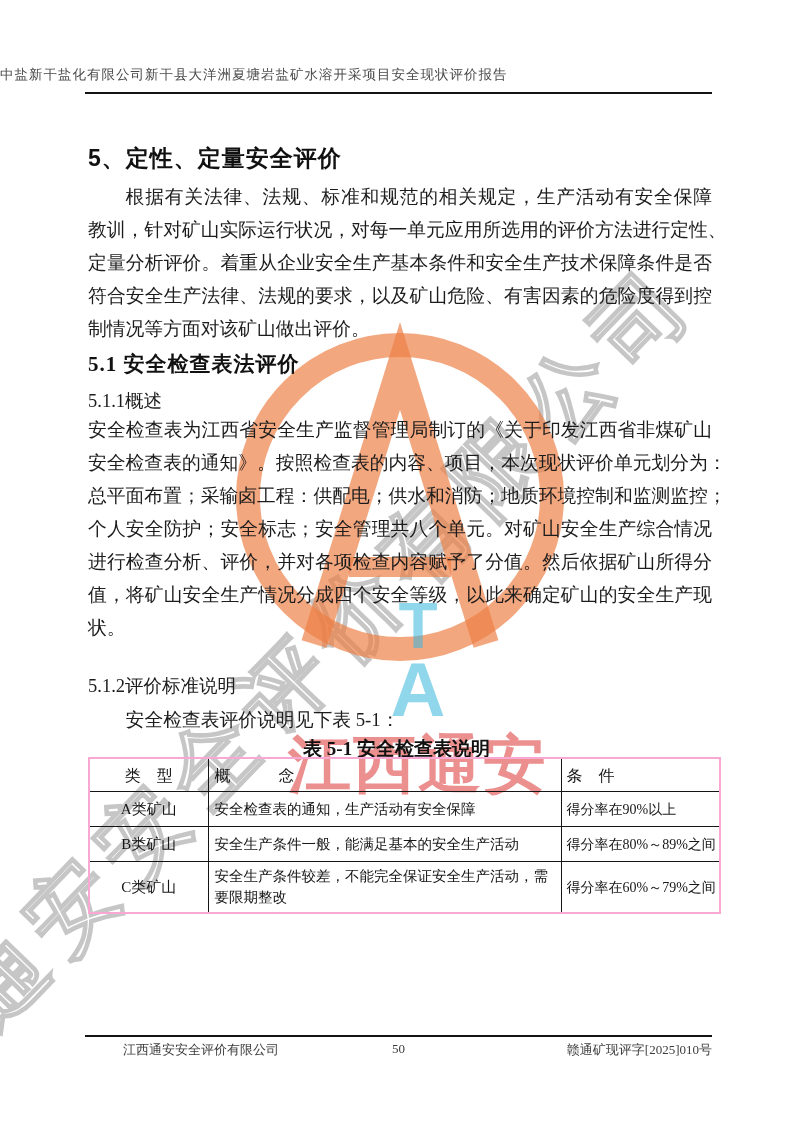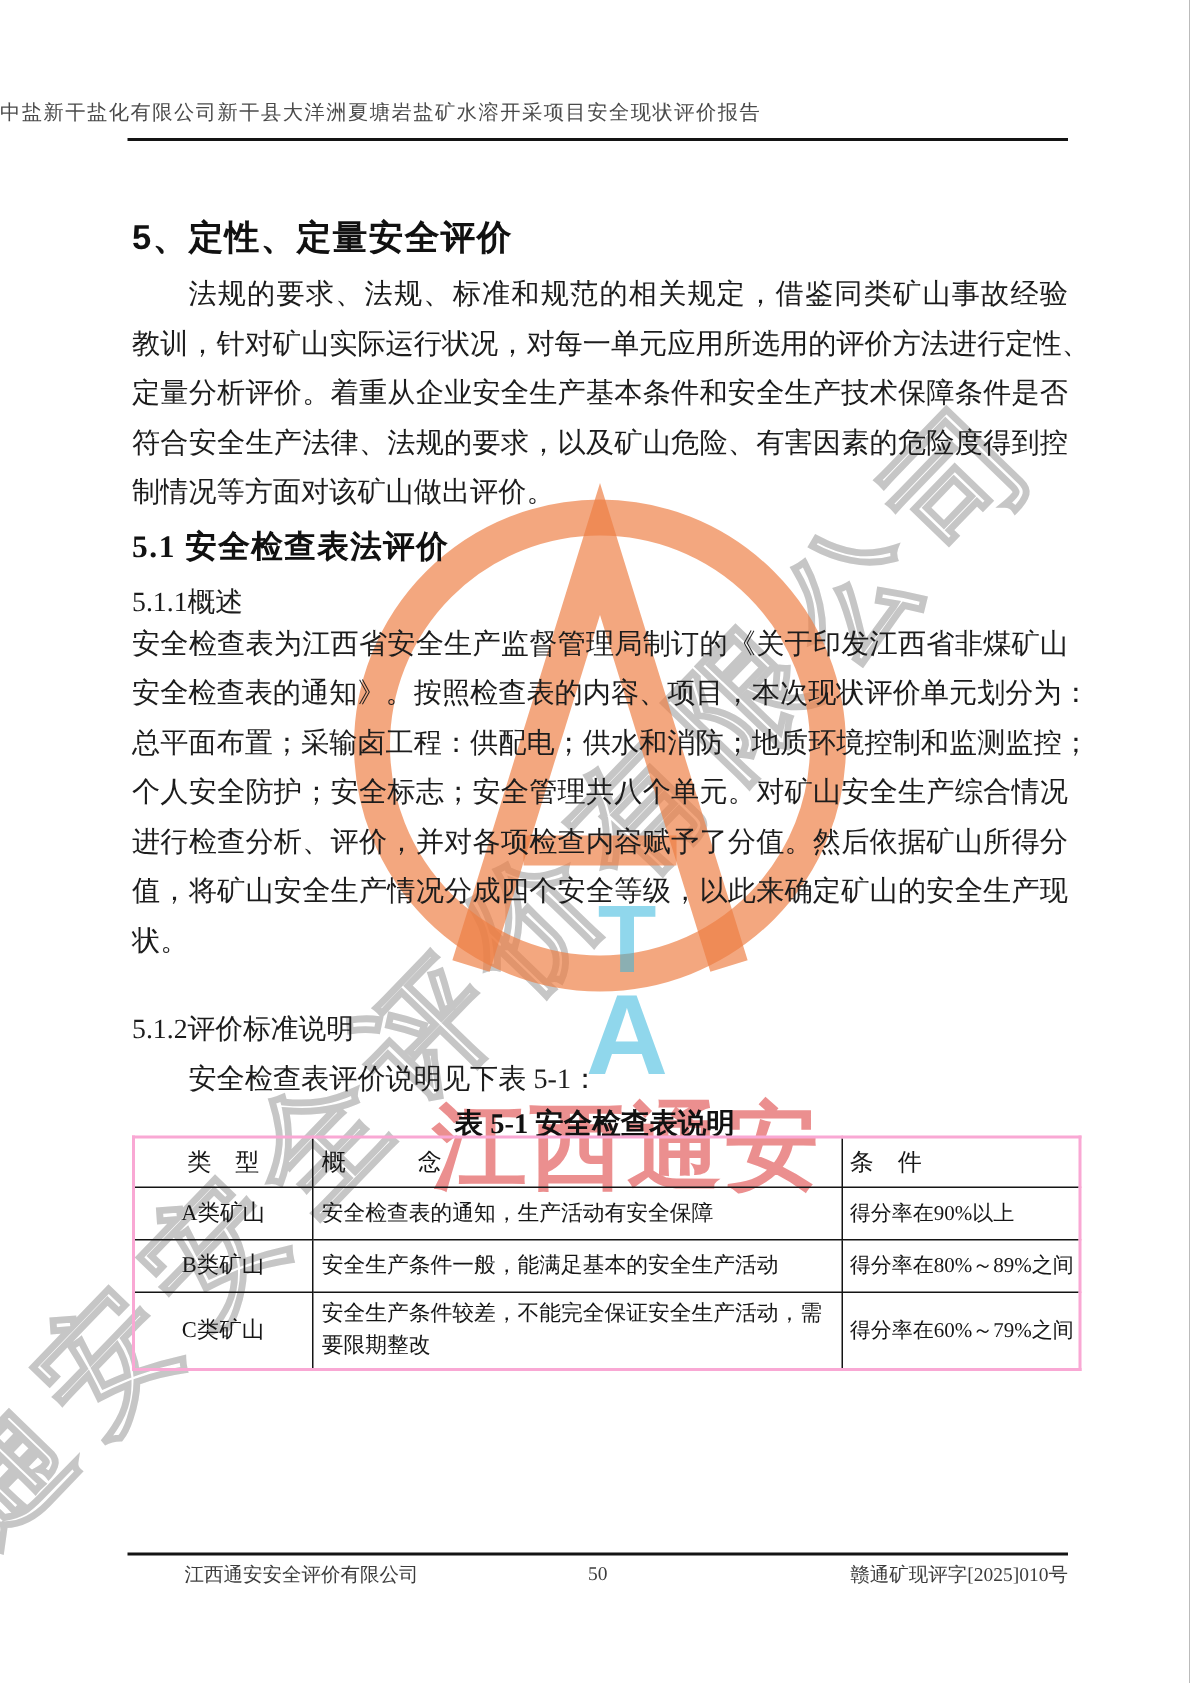--- a/index.html
+++ b/index.html
@@ -69,21 +69,21 @@
   </svg>
 
   <div class="content">
 
     <div class="doc-header">中盐新干盐化有限公司新干县大洋洲夏塘岩盐矿水溶开采项目安全现状评价报告</div>
     <div class="header-rule"></div>
 
     <div class="h1">5、定性、定量安全评价</div>
 
     <div class="para" style="top:180px">
-      <div class="pline first">法规的要求、法规、标准和规范的相关规定，借鉴同类矿山事故经验</div>
+      <div class="pline first">根据有关法律、法规、标准和规范的相关规定，生产活动有安全保障</div>
       <div class="pline">教训，针对矿山实际运行状况，对每一单元应用所选用的评价方法进行定性、</div>
       <div class="pline">定量分析评价。着重从企业安全生产基本条件和安全生产技术保障条件是否</div>
       <div class="pline">符合安全生产法律、法规的要求，以及矿山危险、有害因素的危险度得到控</div>
       <div class="pline last">制情况等方面对该矿山做出评价。</div>
     </div>
 
     <div class="h2">5.1 安全检查表法评价</div>
     <div class="h3" style="top:388px">5.1.1概述</div>
 
     <div class="para" style="top:413px">

